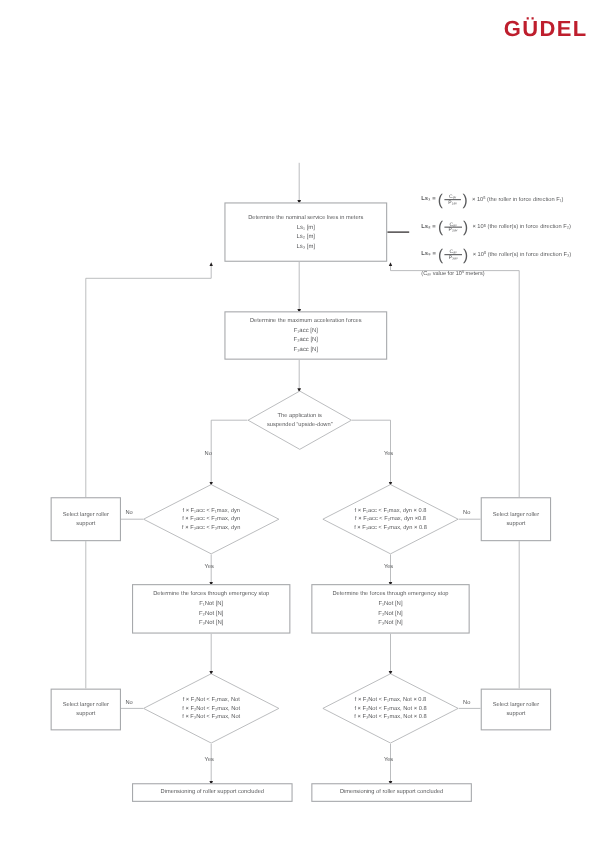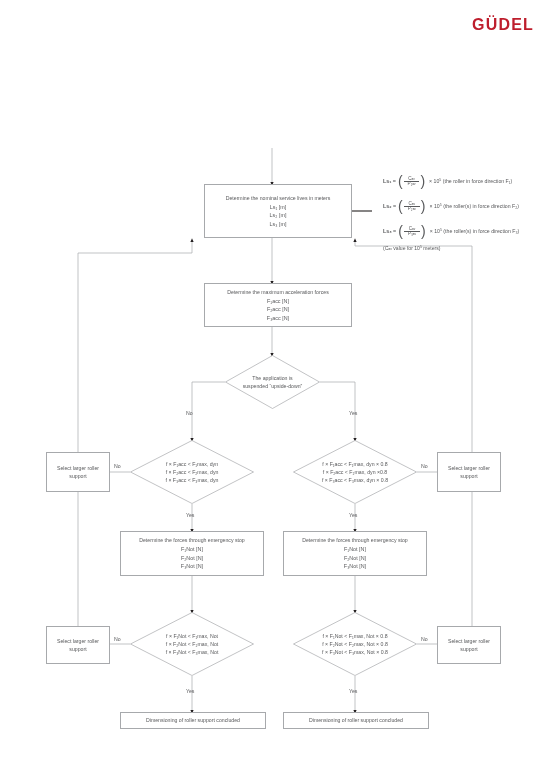--- a/index.html
+++ b/index.html
@@ -8,21 +8,21 @@
     background:#ffffff;
     font-family:"Liberation Sans", sans-serif;
     color:#58595b;
     position:relative;
     overflow:hidden;
   }
   .logo{
     position:absolute;
     right:20px;top:16px;
     color:#be1e2d;
-    font-size:16px;
+    font-size:20px;
     font-weight:bold;
     letter-spacing:1.2px;
     font-family:"Liberation Sans", sans-serif;
   }
   .canvas{position:absolute;left:0;top:0;width:554px;height:783px;}
   .box{
     position:absolute;
     box-sizing:border-box;
     border:1px solid #a7a9ac;
     background:#ffffff;

